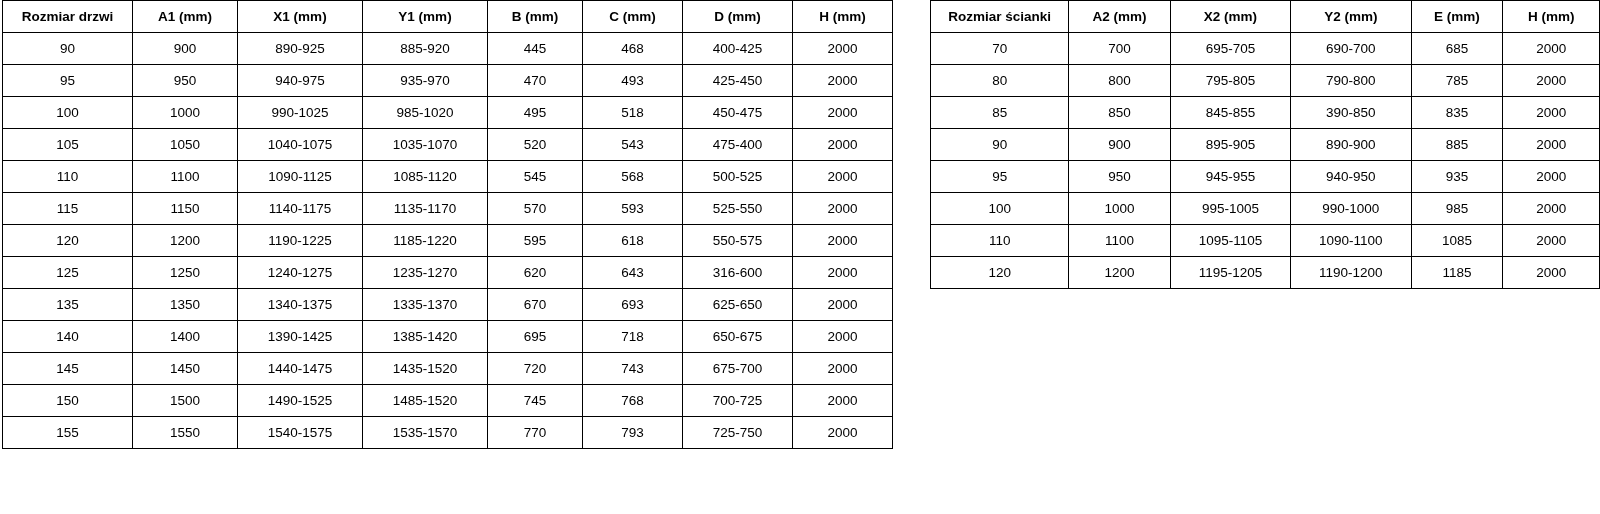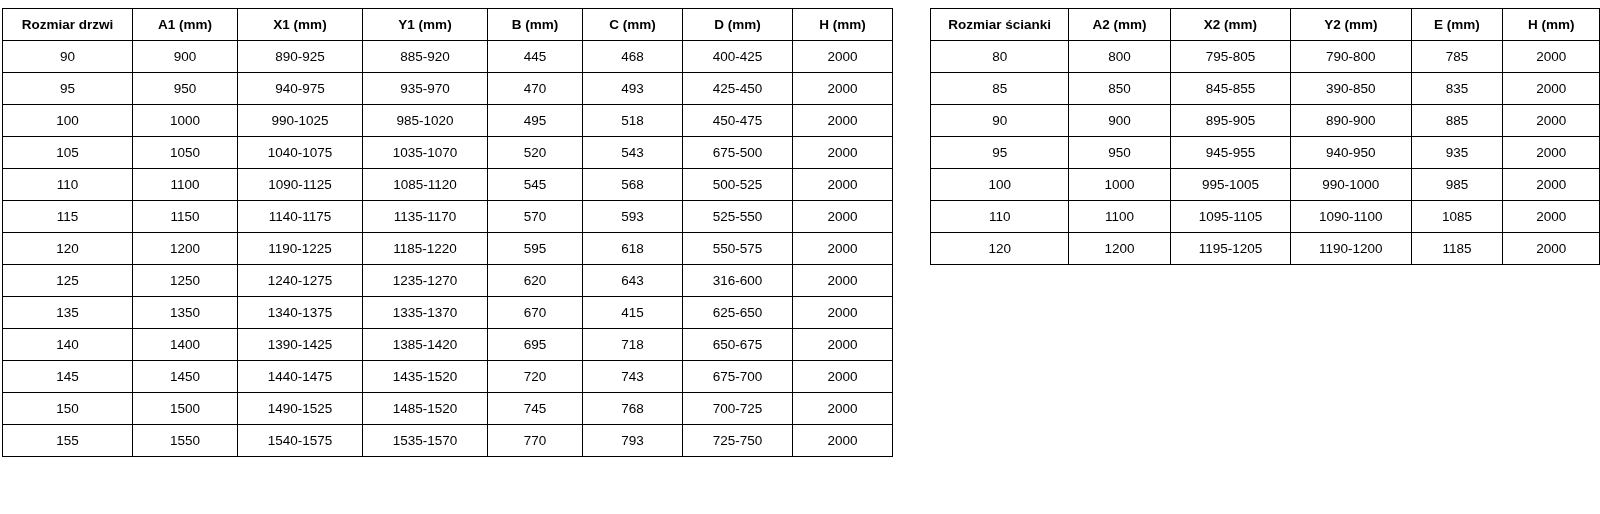--- a/index.html
+++ b/index.html
@@ -14,21 +14,21 @@
     color: #000000;
     overflow: hidden;
   }
   .page {
     position: relative;
     width: 1600px;
     height: 514px;
   }
   .table-wrap {
     position: absolute;
-    top: 8px;
+    top: 0;
     border-radius: 17px;
   }
   #doors-wrap { left: 2px; }
   #walls-wrap { left: 930px; }
 
   table {
     border-collapse: collapse;
     table-layout: fixed;
   }
   table th, table td {
@@ -125,21 +125,21 @@
           <td>450-475</td>
           <td>2000</td>
         </tr>
         <tr>
           <td>105</td>
           <td>1050</td>
           <td>1040-1075</td>
           <td>1035-1070</td>
           <td>520</td>
           <td>543</td>
-          <td>675-500</td>
+          <td>475-400</td>
           <td>2000</td>
         </tr>
         <tr>
           <td>110</td>
           <td>1100</td>
           <td>1090-1125</td>
           <td>1085-1120</td>
           <td>545</td>
           <td>568</td>
           <td>500-525</td>
@@ -174,21 +174,21 @@
           <td>643</td>
           <td>316-600</td>
           <td>2000</td>
         </tr>
         <tr>
           <td>135</td>
           <td>1350</td>
           <td>1340-1375</td>
           <td>1335-1370</td>
           <td>670</td>
-          <td>415</td>
+          <td>693</td>
           <td>625-650</td>
           <td>2000</td>
         </tr>
         <tr>
           <td>140</td>
           <td>1400</td>
           <td>1390-1425</td>
           <td>1385-1420</td>
           <td>695</td>
           <td>718</td>
@@ -244,20 +244,28 @@
           <th>Rozmiar ścianki</th>
           <th>A2 (mm)</th>
           <th>X2 (mm)</th>
           <th>Y2 (mm)</th>
           <th>E (mm)</th>
           <th>H (mm)</th>
         </tr>
       </thead>
       <tbody>
         <tr>
+          <td>70</td>
+          <td>700</td>
+          <td>695-705</td>
+          <td>690-700</td>
+          <td>685</td>
+          <td>2000</td>
+        </tr>
+        <tr>
           <td>80</td>
           <td>800</td>
           <td>795-805</td>
           <td>790-800</td>
           <td>785</td>
           <td>2000</td>
         </tr>
         <tr>
           <td>85</td>
           <td>850</td>

